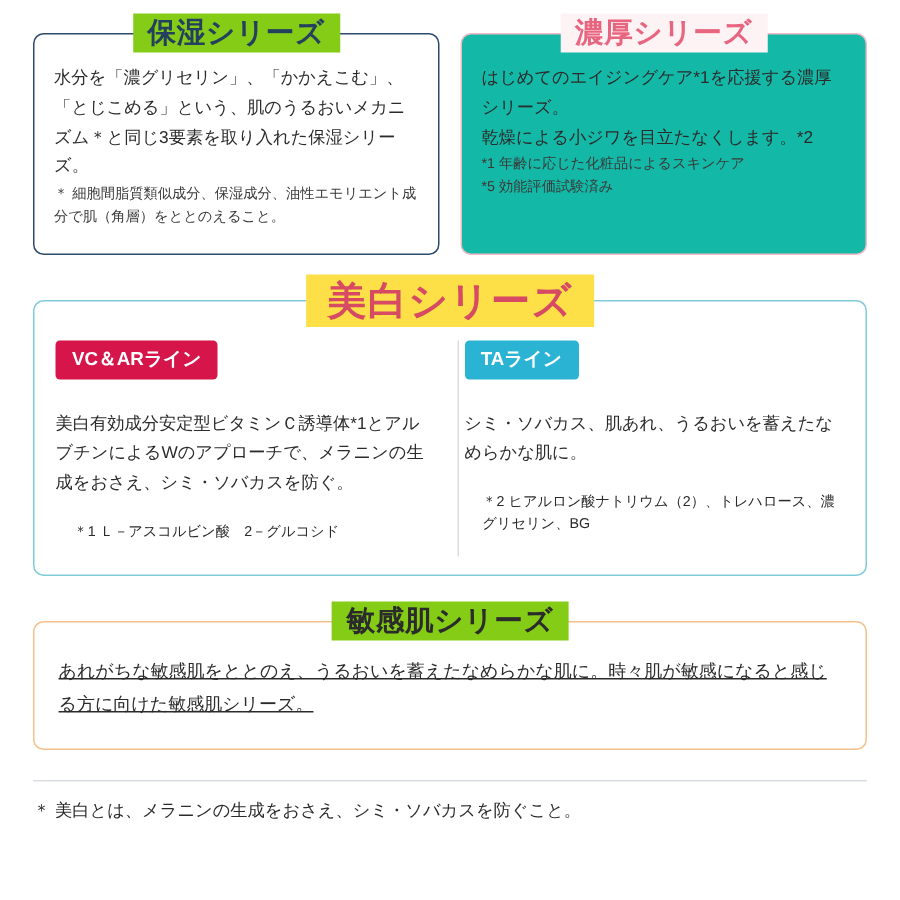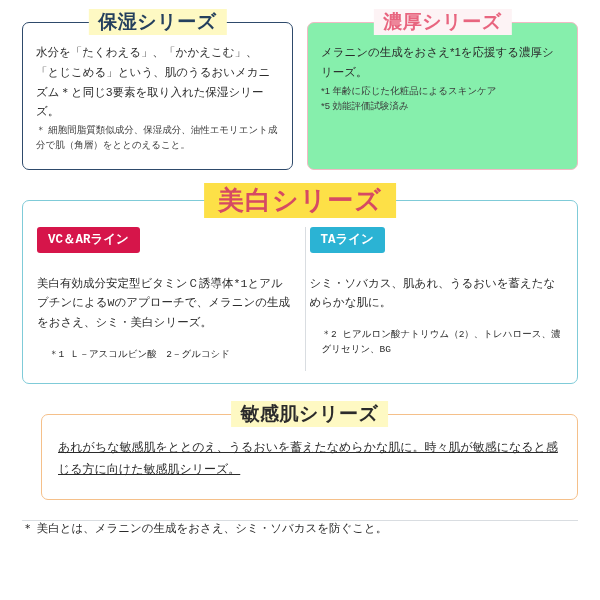--- a/index.html
+++ b/index.html
@@ -28,21 +28,21 @@
     box-sizing: border-box;
     border: 1.5px solid #cfd4d8;
     border-radius: 7px;
     background: #fff;
   }
   .card-title {
     position: absolute;
     top: -14px;
     left: 50%;
     transform: translateX(-50%);
-    background: #fef9c3;
+    background: #84cc16;
     padding: 0 10px;
     white-space: nowrap;
     font-size: 19px;
     font-weight: bold;
     letter-spacing: 0.5px;
   }
   .card-body {
     padding: 20px 13px 12px 13px;
     font-size: 11.5px;
     line-height: 1.72;
@@ -65,21 +65,21 @@
   }
   .card-hoshitsu {
     flex: 1 1 0;
     border-color: #2e4a6b;
     min-height: 148px;
   }
   .card-hoshitsu .card-title { color: #25405e; }
   .card-noko {
     flex: 1 1 0;
     border-color: #f2b9c4;
-    background: #86efac;
+    background: #14b8a6;
     min-height: 148px;
   }
   .card-noko .card-title {
     color: #e8657f;
     background: #fdf3f5;
   }
   .card-noko .card-body { padding-top: 20px; }
 
   
   .row2 {
@@ -100,21 +100,20 @@
     font-size: 26px;
     font-weight: bold;
     color: #d64a63;
     white-space: nowrap;
     letter-spacing: 1px;
   }
   .bihaku-cols {
     display: flex;
     padding: 26px 14px 12px 14px;
     gap: 0;
-    font-family: Liberation Mono, monospace;
   }
   .bihaku-col {
     flex: 1 1 0;
     box-sizing: border-box;
   }
   .bihaku-col.left { padding-right: 14px; }
   .bihaku-col.right { padding-left: 4px; border-left: 1px solid #d9dde1; }
   .tag {
     display: inline-block;
     color: #fff;
@@ -131,78 +130,80 @@
     line-height: 1.72;
   }
   .bihaku-note {
     font-size: 9.5px;
     line-height: 1.6;
     margin-top: 14px;
     margin-left: 12px;
   }
 
   
-  .row3 { margin-top: 30px; margin-left: 19px; }
+  .row3 { margin-top: 30px; }
   .card-binkan {
     border-color: #f5c08a;
     min-height: 86px;
   }
   .card-binkan .card-title {
     color: #2b2b2b;
     font-size: 19px;
   }
   .card-binkan .card-body {
     padding: 22px 16px 14px 16px;
     font-size: 12px;
     line-height: 1.8;
     text-decoration: underline;
   }
 
   
   .footer {
     margin-top: 20px;
     border-top: 1px solid #d9dde1;
+    padding-top: 12px;
     font-size: 11.5px;
     color: #2b2b2b;
   }
 </style>
 </head>
 <body>
 
 <div class="page">
 
   <div class="row1">
 
     <div class="card card-hoshitsu">
       <div class="card-title">保湿シリーズ</div>
       <div class="card-body">
-        <p>水分を「たくわえる」、「かかえこむ」、「とじこめる」という、肌のうるおいメカニズム＊と同じ3要素を取り入れた保湿シリーズ。</p>
+        <p>水分を「濃グリセリン」、「かかえこむ」、「とじこめる」という、肌のうるおいメカニズム＊と同じ3要素を取り入れた保湿シリーズ。</p>
         <p class="note">＊ 細胞間脂質類似成分、保湿成分、油性エモリエント成分で肌（角層）をととのえること。</p>
       </div>
     </div>
 
     <div class="card card-noko">
       <div class="card-title">濃厚シリーズ</div>
       <div class="card-body">
-        <p>メラニンの生成をおさえ*1を応援する濃厚シリーズ。</p>
+        <p>はじめてのエイジングケア*1を応援する濃厚シリーズ。</p>
+        <p>乾燥による小ジワを目立たなくします。*2</p>
         <p class="note">*1 年齢に応じた化粧品によるスキンケア</p>
         <p class="note" style="margin-top:0;">*5 効能評価試験済み</p>
       </div>
     </div>
 
   </div>
 
   <div class="row2">
     <div class="card card-bihaku">
       <div class="bihaku-title">美白シリーズ</div>
       <div class="bihaku-cols">
 
         <div class="bihaku-col left">
           <span class="tag tag-vc">VC＆ARライン</span>
-          <p class="bihaku-text">美白有効成分安定型ビタミンＣ誘導体*1とアルブチンによるWのアプローチで、メラニンの生成をおさえ、シミ・美白シリーズ。</p>
+          <p class="bihaku-text">美白有効成分安定型ビタミンＣ誘導体*1とアルブチンによるWのアプローチで、メラニンの生成をおさえ、シミ・ソバカスを防ぐ。</p>
           <p class="bihaku-note">＊1 Ｌ－アスコルビン酸　2－グルコシド</p>
         </div>
 
         <div class="bihaku-col right">
           <span class="tag tag-ta">TAライン</span>
           <p class="bihaku-text">シミ・ソバカス、肌あれ、うるおいを蓄えたなめらかな肌に。</p>
           <p class="bihaku-note">＊2 ヒアルロン酸ナトリウム（2）、トレハロース、濃グリセリン、BG</p>
         </div>
 
       </div>

